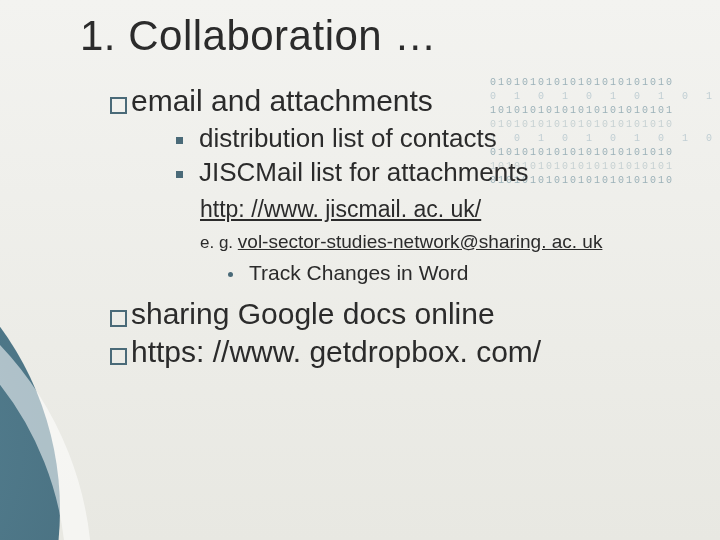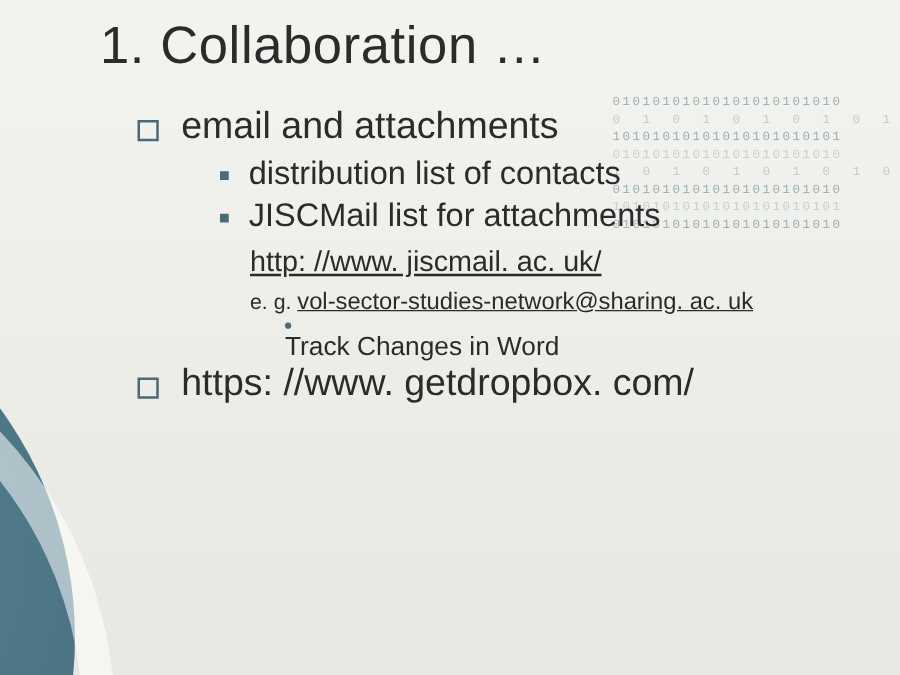--- a/index.html
+++ b/index.html
@@ -68,21 +68,21 @@
   .title {
     font-size: 42px;
     color: #2b2b2b;
     font-weight: 400;
     margin: 0 0 24px 0;
     letter-spacing: 0.5px;
   }
   .lvl1 {
     display: flex;
     align-items: baseline;
-    gap: 18px;
+    gap: 4px;
     margin-left: 30px;
     margin-bottom: 4px;
   }
   .lvl1 .bullet {
     display: inline-block;
     width: 13px;
     height: 13px;
     border: 2px solid #4a6a78;
     background: transparent;
     flex-shrink: 0;
@@ -128,23 +128,23 @@
     color: #2b2b2b;
     margin-bottom: 8px;
   }
   .eg-line .link {
     text-decoration: underline;
     font-size: 19px;
   }
   .lvl3 {
     display: flex;
     align-items: baseline;
+    gap: 16px;
     margin-left: 148px;
     margin-top: 4px;
-    flex-direction: column;
   }
   .lvl3 .bullet {
     display: inline-block;
     width: 5px;
     height: 5px;
     background: #4a6a78;
     border-radius: 50%;
     flex-shrink: 0;
     position: relative;
     top: -3px;
@@ -205,20 +205,24 @@
       <span>e. g. </span>
       <span class="link">vol-sector-studies-network@sharing. ac. uk</span>
     </div>
 
 
     <div class="lvl3">
       <span class="bullet"></span>
       <span class="text">Track Changes in Word</span>
     </div>
 
+    <div class="lvl1 lvl1b">
+      <span class="bullet"></span>
+      <span class="text">sharing Google docs online</span>
+    </div>
 
     <div class="lvl1">
       <span class="bullet"></span>
       <span class="text biglink">https: //www. getdropbox. com/</span>
     </div>
 
   </div>
 </div>
 
 </body></html>

